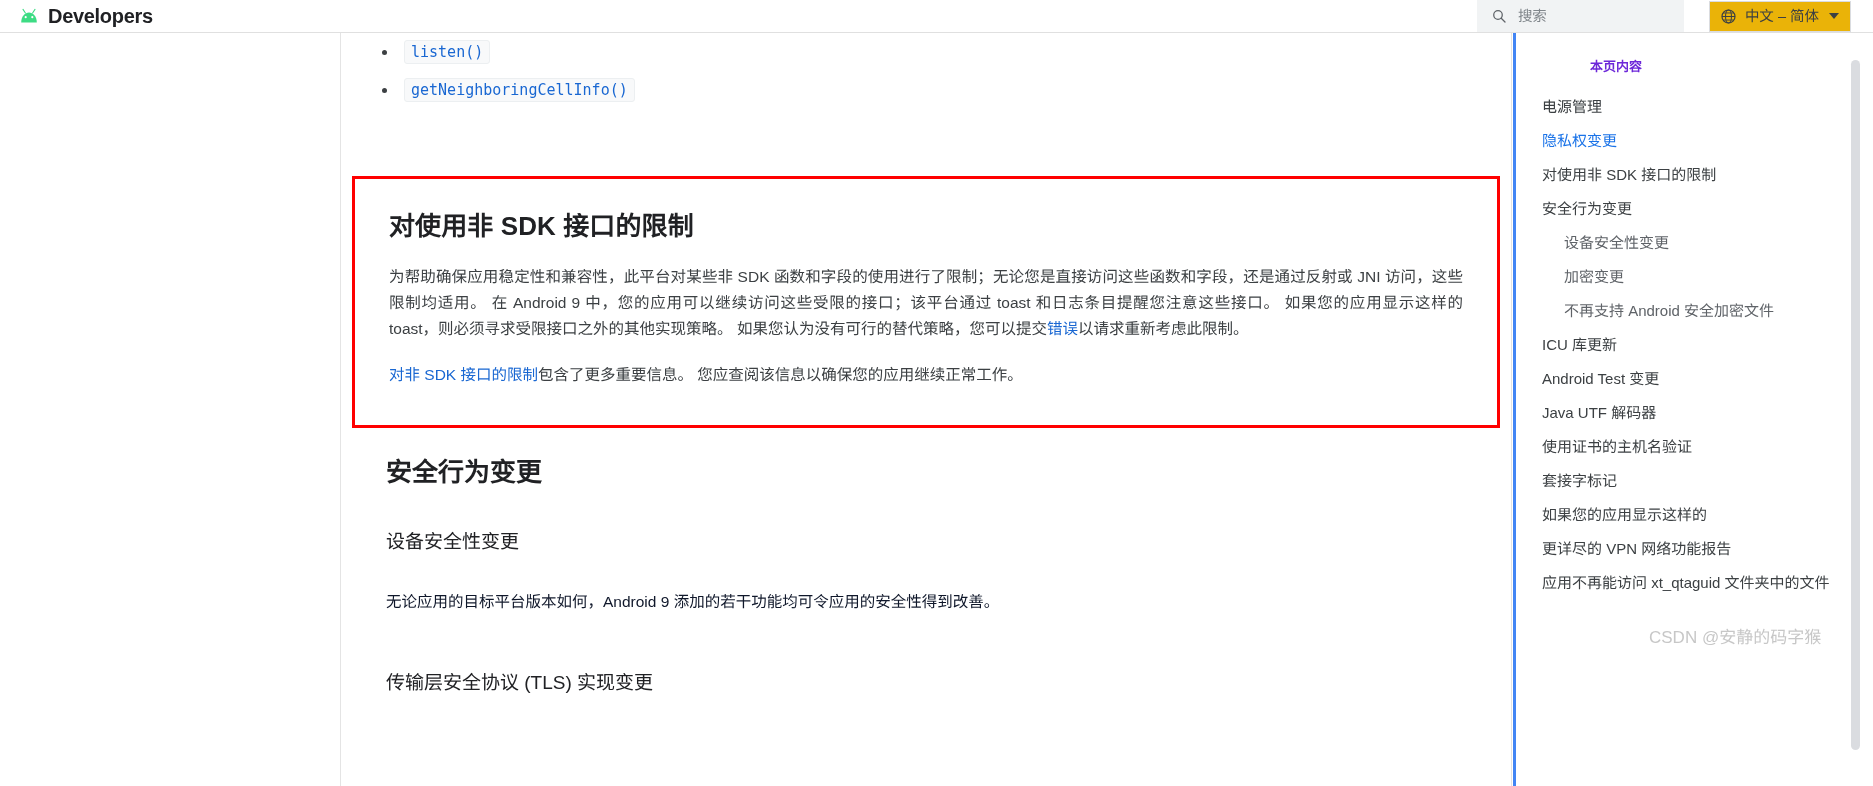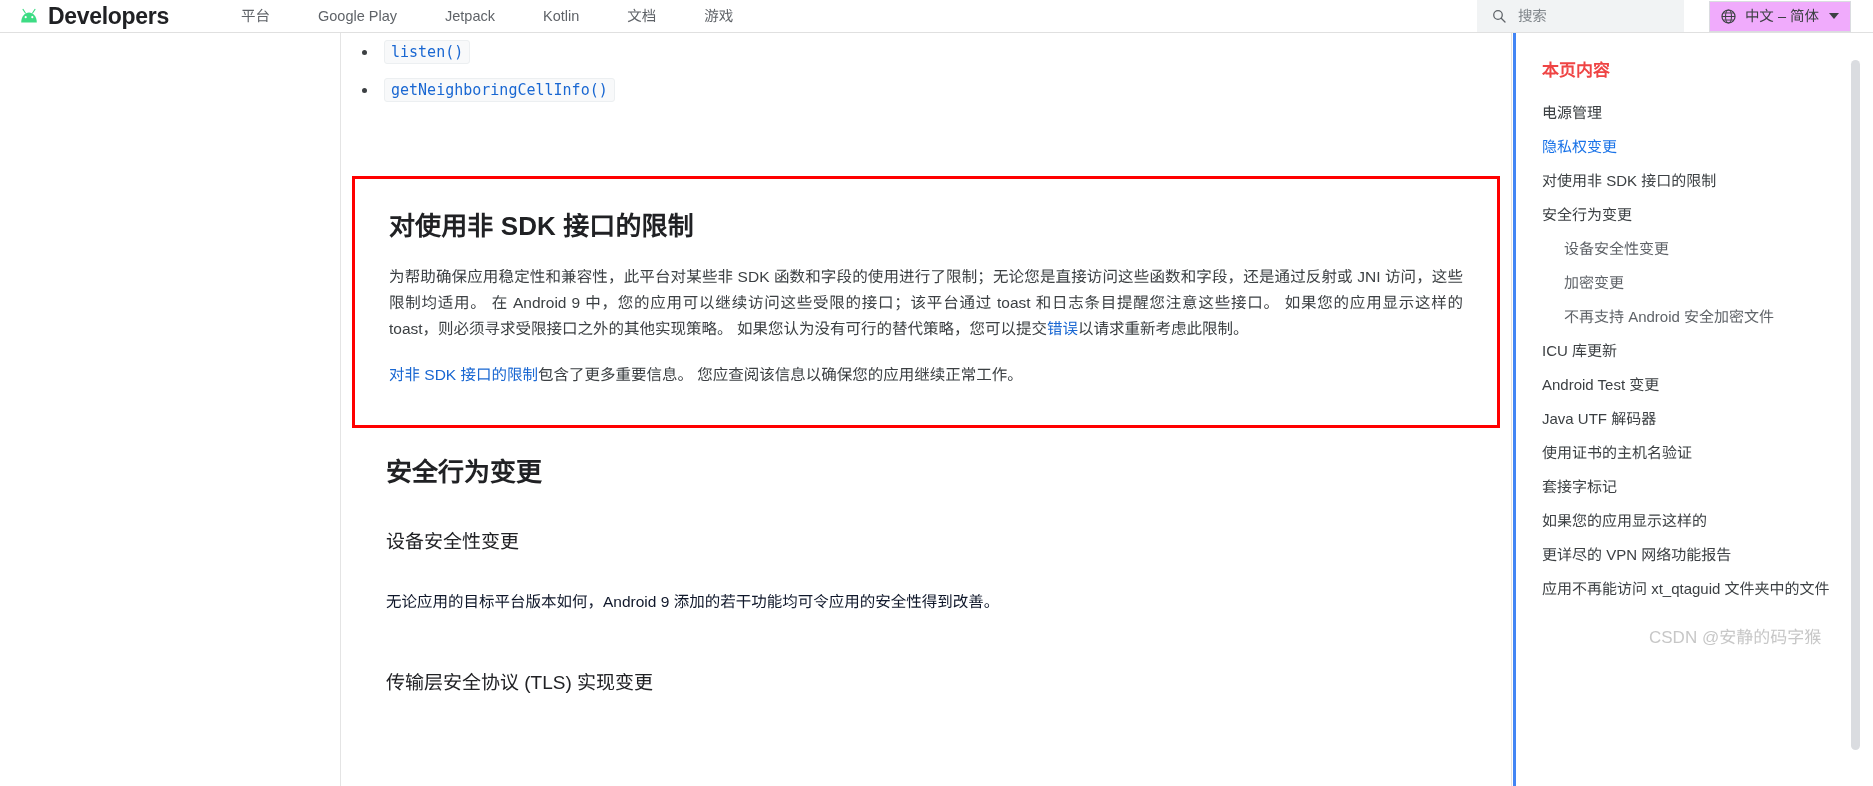--- a/index.html
+++ b/index.html
@@ -41,21 +41,21 @@
     gap: 7px;
     text-decoration: none;
     color: #202124;
   }
   .robot-icon {
     width: 24px;
     height: 16px;
     display: block;
   }
   .brand-text {
-    font-size: 23px;
+    font-size: 20px;
     font-weight: 700;
     letter-spacing: -0.3px;
     color: #202124;
     line-height: 1;
   }
   .nav {
     display: flex;
     align-items: center;
     margin-left: 48px;
   }
@@ -94,21 +94,21 @@
     display: flex;
     align-items: center;
     height: 31px;
     border: 1px solid #dadce0;
     padding: 0 11px 0 10px;
     margin-left: 25px;
     margin-right: 22px;
     box-sizing: border-box;
     cursor: pointer;
     gap: 8px;
-    background: #f0abfc;
+    background: #eab308;
   }
   .globe-icon { width: 17px; height: 17px; display:block; flex:none; }
   .lang-label {
     font-size: 14.5px;
     color: #3c4043;
     white-space: nowrap;
     line-height: 1;
   }
   .caret {
     width: 0; height: 0;
@@ -147,21 +147,21 @@
     overflow: hidden;
   }
   .code-list {
     margin: 0;
     padding: 0;
     list-style: none;
   }
   .code-list li {
     display: flex;
     align-items: center;
-    padding-left: 20px;
+    padding-left: 40px;
     height: 38px;
   }
   .bullet {
     width: 5px; height: 5px;
     border-radius: 50%;
     background: #3c4043;
     flex: none;
     margin-right: 17px;
   }
   code.inline {
@@ -239,24 +239,25 @@
     top: 0; left: 1513px;
     width: 360px;
     height: 753px;
     background: #fff;
     border-left: 3px solid #4285f4;
     box-sizing: border-box;
     overflow: hidden;
   }
   .toc-inner { padding: 23px 0 0 26px; width: 300px; }
   .toc-title {
-    font-size: 17px;
+    font-size: 13px;
     font-weight: 700;
-    color: #ef4444;
+    color: #6d28d9;
     margin-bottom: 21px;
+    margin-left: 48px;
   }
   .toc-item {
     font-size: 15px;
     color: #3c4043;
     line-height: 22px;
     margin-bottom: 12px;
     cursor: pointer;
     max-width: 290px;
   }
   .toc-item.l2 { padding-left: 22px; color: #5f6368; }
@@ -296,28 +297,20 @@
           <path d="M7 24 C7 13 13.5 7 20 7 C26.5 7 33 13 33 24 Z" fill="#3DDC84"></path>
           <circle cx="14.5" cy="15" r="1.8" fill="#ffffff"></circle>
           <circle cx="25.5" cy="15" r="1.8" fill="#ffffff"></circle>
           <line x1="10" y1="2" x2="14" y2="8" stroke="#3DDC84" stroke-width="1.8" stroke-linecap="round"></line>
           <line x1="30" y1="2" x2="26" y2="8" stroke="#3DDC84" stroke-width="1.8" stroke-linecap="round"></line>
         </svg>
       </span>
       <span class="brand-text">Developers</span>
     </div>
 
-    <nav class="nav">
-      <div class="nav-item">平台</div>
-      <div class="nav-item">Google Play</div>
-      <div class="nav-item">Jetpack</div>
-      <div class="nav-item">Kotlin</div>
-      <div class="nav-item">文档</div>
-      <div class="nav-item">游戏</div>
-    </nav>
 
     <div class="header-right">
       <div class="search-box">
         <span>
           <svg class="search-icon" viewBox="0 0 24 24" xmlns="http://www.w3.org/2000/svg">
             <circle cx="10.5" cy="10.5" r="6.4" fill="none" stroke="#5f6368" stroke-width="1.9"></circle>
             <line x1="15.3" y1="15.3" x2="21" y2="21" stroke="#5f6368" stroke-width="1.9" stroke-linecap="round"></line>
           </svg>
         </span>
         <span class="search-placeholder">搜索</span>

